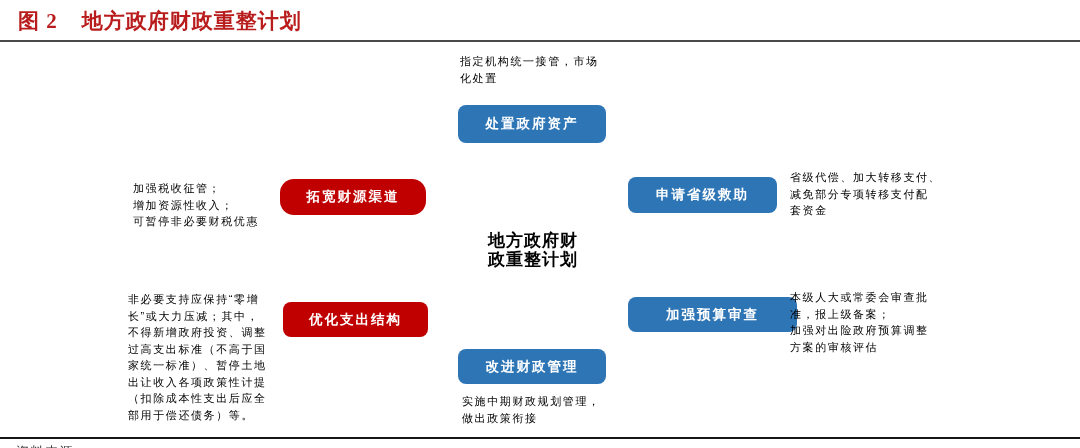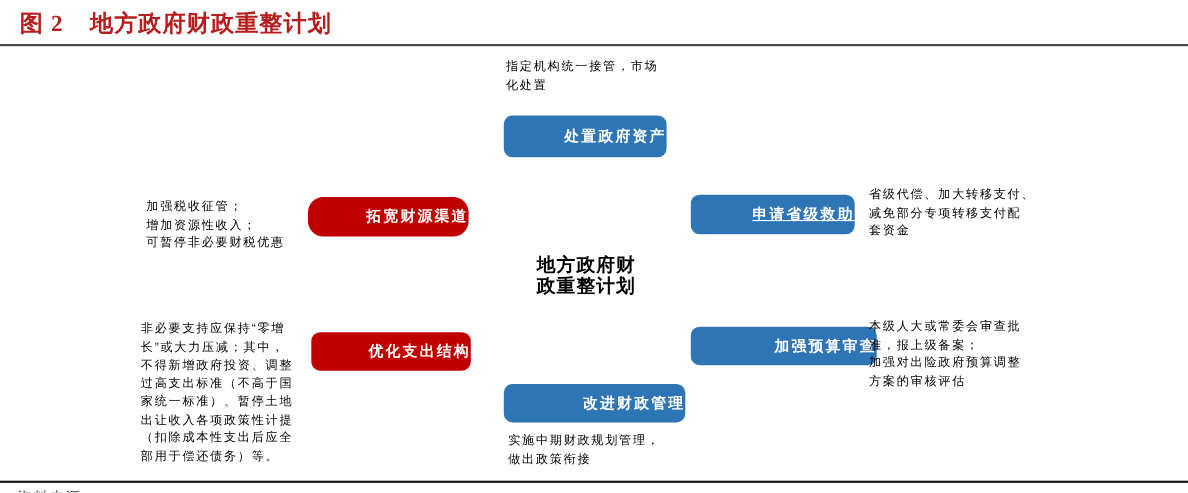--- a/index.html
+++ b/index.html
@@ -12,32 +12,32 @@
     position:absolute; left:18px; top:7px;
     font-family:"Liberation Serif","DejaVu Serif",serif;
     font-weight:bold; font-size:21px; color:#b91c1c; letter-spacing:1px;
     white-space:nowrap;
   }
   .fig-title .prefix { margin-right:24px; }
   .rule { position:absolute; left:0; width:1080px; }
   .rule.top    { top:40px;  height:2px; background:#4a4a4a; }
   .rule.bottom { top:437px; height:2px; background:#161616; }
   .node {
-    position:absolute; display:flex; align-items:center; justify-content:flex-end;
+    position:absolute; display:flex; align-items:center; justify-content:center;
     color:#ffffff; font-weight:bold; font-size:13.5px; letter-spacing:2px;
     border-radius:8px; text-align:center;
   }
   .node.blue { background:var(--blue,#2E75B6); }
   .node.red  { background:var(--red,#C00000); }
   .node-top     { left:458px; top:105px; width:148px; height:38px; }
   .node-left1   { left:280px; top:179px; width:146px; height:36px;border-radius:14px; }
   .node-left2   { left:283px; top:302px; width:145px; height:35px; }
-  .node-right1  { left:628px; top:177px; width:149px; height:36px;text-decoration:underline; }
+  .node-right1  { left:628px; top:177px; width:149px; height:36px; }
   .node-right2  { left:628px; top:297px; width:169px; height:35px; }
-  .node-bottom  { left:458px; top:349px; width:148px; height:35px;padding-left:17px; }
+  .node-bottom  { left:458px; top:349px; width:148px; height:35px; }
   .note {
     position:absolute; font-size:11px; line-height:16.5px; letter-spacing:1.6px;
     color:#000; white-space:pre-line;
   }
   .note-top    { left:460px; top:53px;  width:220px; }
   .note-left1  { left:133px; top:180px; width:175px; }
   .note-left2  { left:128px; top:261px; width:175px;margin-top:30px; }
   .note-right1 { left:790px; top:169px; width:185px; }
   .note-right2 { left:790px; top:289px; width:185px; }
   .note-bottom { left:462px; top:393px; width:190px; }

